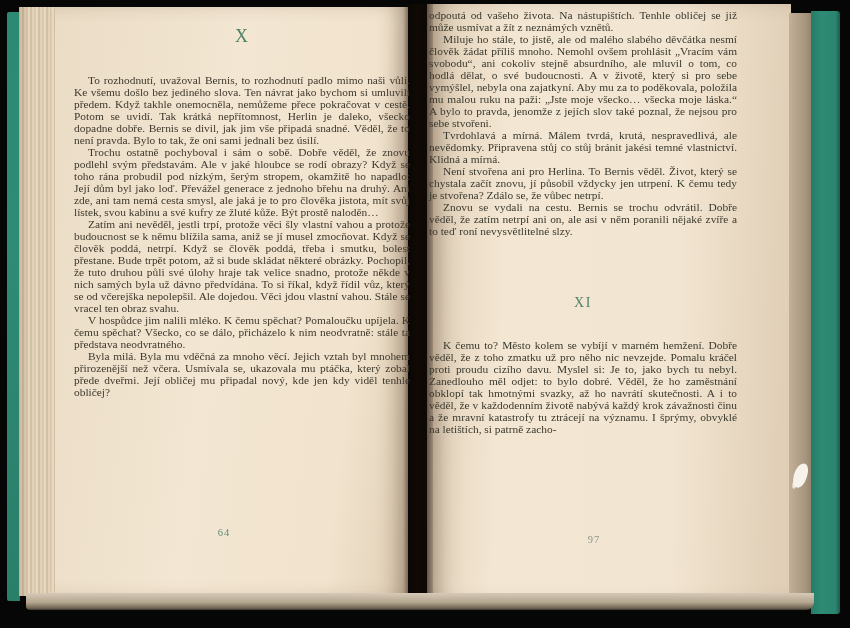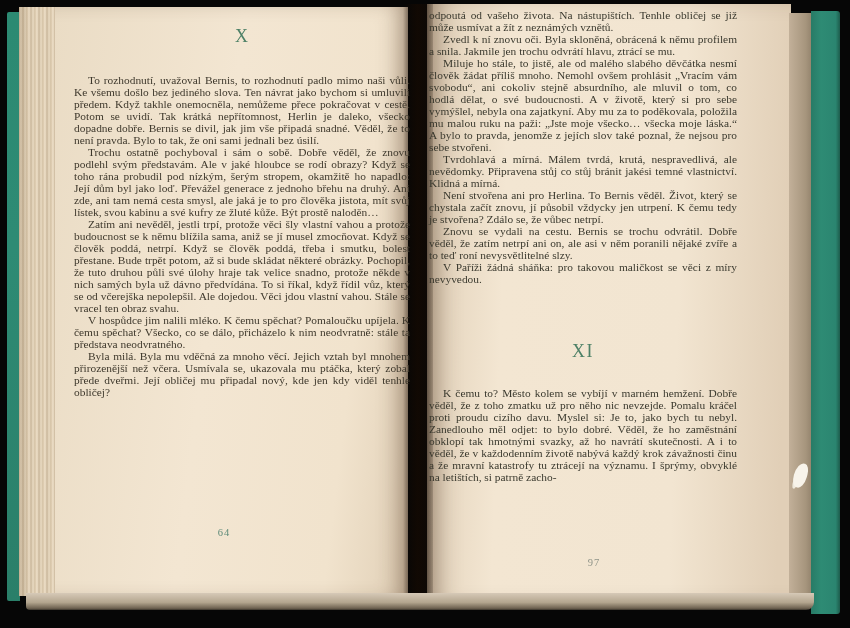--- a/index.html
+++ b/index.html
@@ -63,26 +63,26 @@
   }
   .page-text p { margin:0; text-indent:14px; }
   .left-text  { left:74px;  top:30px; width:336px; }
   .right-text { left:429px; top:9px;  width:308px; color:#3a392e; }
   .right-text .continued p:first-child { text-indent:0; }
   .chapter-heading {
     display:block; text-align:center; font-weight:normal;
     color:var(--heading-green,#4d8066); margin:0;
   }
   .heading-x  { font-size:18px; letter-spacing:1px; margin-bottom:32px; }
-  .heading-xi { font-size:18px; letter-spacing:1.5px; margin-top:60px; margin-bottom:30px; }
+  .heading-xi { font-size:14px; letter-spacing:1.5px; margin-top:60px; margin-bottom:30px; }
   .page-num {
     position:absolute; font-size:10.5px; letter-spacing:1px; text-align:center;
   }
   .page-num-left  { left:70px;  top:527px; width:308px; color:var(--page-number-green,#5d8a78); }
-  .page-num-right { left:429px; top:557px; width:330px; color:#8f9489; }
+  .page-num-right { left:429px; top:534px; width:330px; color:#8f9489; }
 </style>
 </head>
 <body>
 
 <div class="photo">
 
   <div class="left-cover"></div>
   <div class="page-stack-left"></div>
   <div class="left-page"></div>
   <div class="right-page"></div>
@@ -100,26 +100,24 @@
         <p>Zatím ani nevěděl, jestli trpí, protože věci šly vlastní vahou a protože budoucnost se k němu blížila sama, aniž se jí musel zmocňovat. Když se člověk poddá, netrpí. Když se člověk poddá, třeba i smutku, bolest přestane. Bude trpět potom, až si bude skládat některé obrázky. Pochopil, že tuto druhou půli své úlohy hraje tak velice snadno, protože někde v nich samých byla už dávno předvídána. To si říkal, když řídil vůz, který se od včerejška nepolepšil. Ale dojedou. Věci jdou vlastní vahou. Stále se vracel ten obraz svahu.</p>
         <p>V hospůdce jim nalili mléko. K čemu spěchat? Pomaloučku upíjela. K čemu spěchat? Všecko, co se dálo, přicházelo k nim neodvratně: stále ta představa neodvratného.</p>
         <p>Byla milá. Byla mu vděčná za mnoho věcí. Jejich vztah byl mnohem přirozenější než včera. Usmívala se, ukazovala mu ptáčka, který zobal přede dveřmi. Její obličej mu připadal nový, kde jen kdy viděl tenhle obličej?</p>
       </div>
   </div>
   <div class="page-num page-num-left">64</div>
 
   <div class="page-text right-text">
     <div class="continued">
         <p>odpoutá od vašeho života. Na nástupištích. Tenhle obličej se již může usmívat a žít z neznámých vznětů.</p>
-        <p>Zvedl k ní znovu oči. Byla skloněná, obrácená k němu profilem a snila. Jakmile jen trochu odvrátí hlavu, ztrácí se mu.</p>
         <p>Miluje ho stále, to jistě, ale od malého slabého děvčátka nesmí člověk žádat příliš mnoho. Nemohl ovšem prohlásit „Vracím vám svobodu“, ani cokoliv stejně absurdního, ale mluvil o tom, co hodlá dělat, o své budoucnosti. A v životě, který si pro sebe vymýšlel, nebyla ona zajatkyní. Aby mu za to poděkovala, položila mu malou ruku na paži: „Jste moje všecko… všecka moje láska.“ A bylo to pravda, jenomže z jejích slov také poznal, že nejsou pro sebe stvořeni.</p>
         <p>Tvrdohlavá a mírná. Málem tvrdá, krutá, nespravedlivá, ale nevědomky. Připravena stůj co stůj bránit jakési temné vlastnictví. Klidná a mírná.</p>
         <p>Není stvořena ani pro Herlina. To Bernis věděl. Život, který se chystala začít znovu, jí působil vždycky jen utrpení. K čemu tedy je stvořena? Zdálo se, že vůbec netrpí.</p>
         <p>Znovu se vydali na cestu. Bernis se trochu odvrátil. Dobře věděl, že zatím netrpí ani on, ale asi v něm poranili nějaké zvíře a to teď roní nevysvětlitelné slzy.</p>
-        <p>V Paříži žádná sháňka: pro takovou maličkost se věci z míry nevyvedou.</p>
       </div>
     <h2 class="chapter-heading heading-xi">XI</h2>
     <div>
         <p>K čemu to? Město kolem se vybíjí v marném hemžení. Dobře věděl, že z toho zmatku už pro něho nic nevzejde. Pomalu kráčel proti proudu cizího davu. Myslel si: Je to, jako bych tu nebyl. Zanedlouho měl odjet: to bylo dobré. Věděl, že ho zaměstnání obklopí tak hmotnými svazky, až ho navrátí skutečnosti. A i to věděl, že v každodenním životě nabývá každý krok závažnosti činu a že mravní katastrofy tu ztrácejí na významu. I šprýmy, obvyklé na letištích, si patrně zacho-</p>
       </div>
   </div>
   <div class="page-num page-num-right">97</div>
 
 </div>
 

